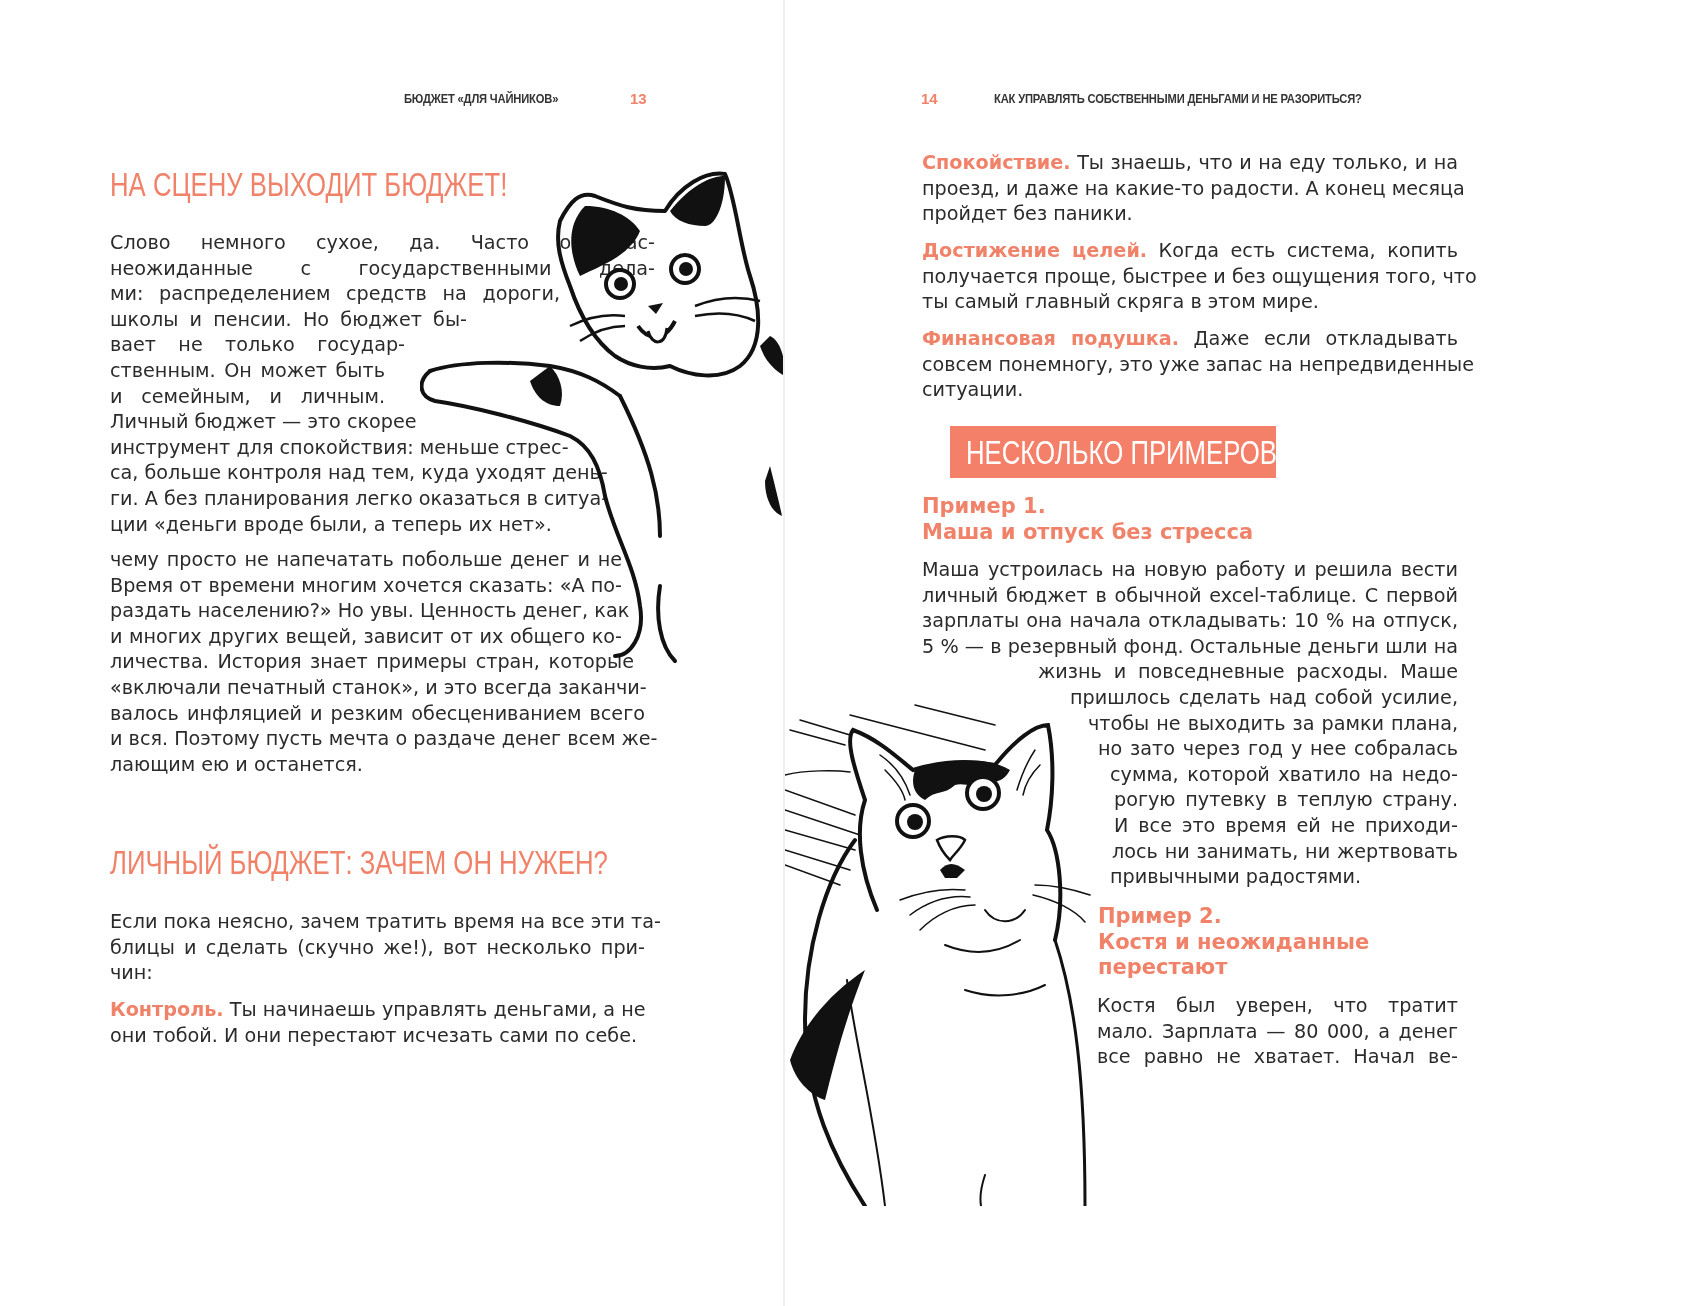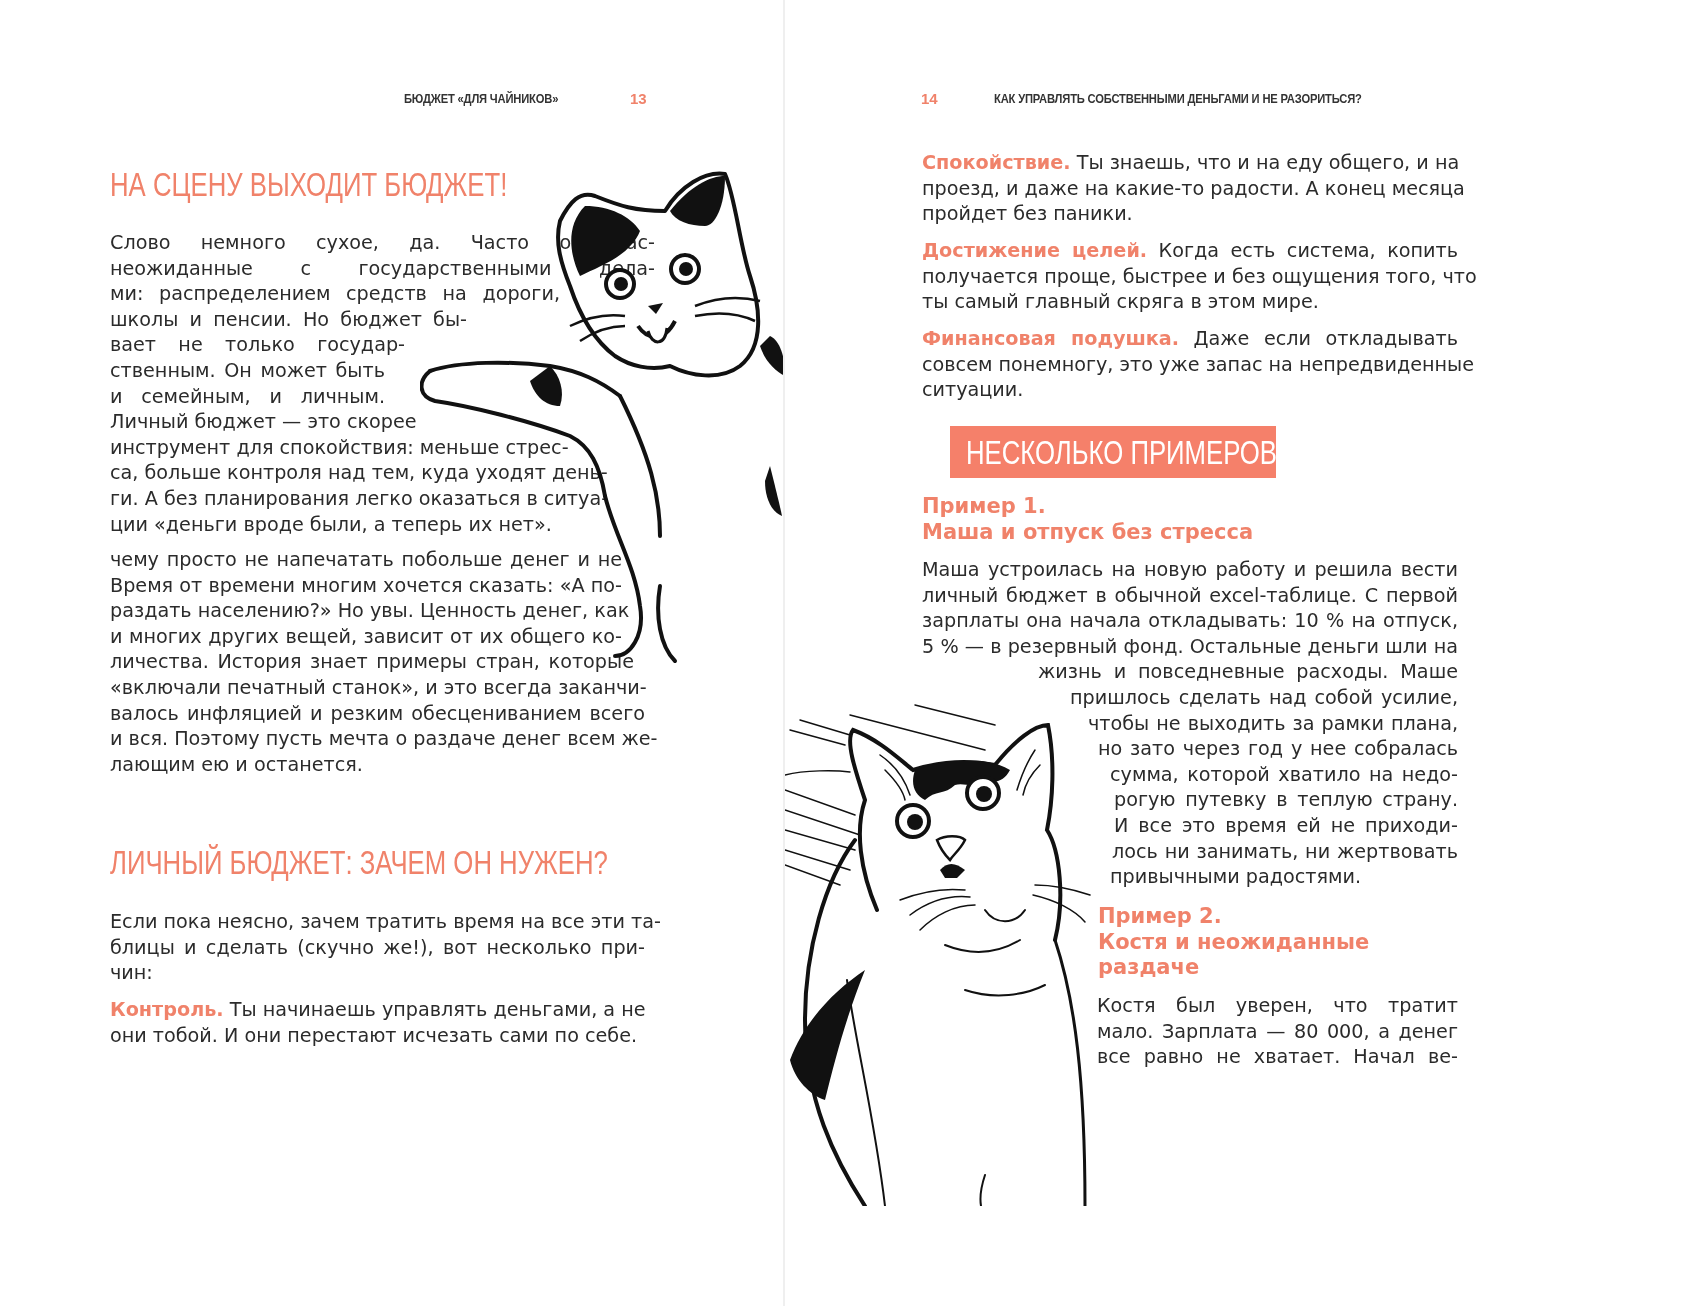--- a/index.html
+++ b/index.html
@@ -121,21 +121,21 @@
 </div>
 
 <div class="spine"></div>
 
 <div class="page page-right" style="left:785px;">
   <div class="page-num" style="left:136px;">14</div>
   <div class="running-head" style="left:209px;">КАК УПРАВЛЯТЬ СОБСТВЕННЫМИ ДЕНЬГАМИ И НЕ РАЗОРИТЬСЯ?</div>
 </div>
 
 <div class="body-text" style="left:922px; top:150px;">
-  <span class="line" style="width:536px"><span class="lead">Спокойствие.</span><span> Ты знаешь, что и на еду общего, и на</span></span>
+  <span class="line" style="width:536px"><span class="lead">Спокойствие.</span><span> Ты знаешь, что и на еду только, и на</span></span>
   <span class="line" style="width:536px">проезд, и даже на какие-то радости. А конец месяца</span>
   <span class="line last" style="width:536px">пройдет без паники.</span>
 </div>
 
 <div class="body-text" style="left:922px; top:238px;">
   <span class="line" style="width:536px"><span class="lead">Достижение целей.</span><span> Когда есть система, копить</span></span>
   <span class="line" style="width:536px">получается проще, быстрее и без ощущения того, что</span>
   <span class="line last" style="width:536px">ты самый главный скряга в этом мире.</span>
 </div>
 
@@ -166,21 +166,21 @@
   <span class="line" style="width:348px; margin-left:188px">сумма, которой хватило на недо-</span>
   <span class="line" style="width:344px; margin-left:192px">рогую путевку в теплую страну.</span>
   <span class="line" style="width:344px; margin-left:192px">И все это время ей не приходи-</span>
   <span class="line" style="width:346px; margin-left:190px">лось ни занимать, ни жертвовать</span>
   <span class="line last" style="width:348px; margin-left:188px">привычными радостями.</span>
 </div>
 
 <div class="ex-title" style="left:1098px; top:904px;">
   <div>Пример 2.</div>
   <div>Костя и неожиданные</div>
-  <div>раздаче</div>
+  <div>перестают</div>
 </div>
 
 <div class="body-text" style="left:1097px; top:993px;">
   <span class="line" style="width:361px">Костя был уверен, что тратит</span>
   <span class="line" style="width:361px">мало. Зарплата — 80 000, а денег</span>
   <span class="line" style="width:361px">все равно не хватает. Начал ве-</span>
 </div>
 
 <svg class="cat" style="left:785px; top:700px;" width="310" height="506" viewBox="0 0 310 506">
   <g stroke="#111" fill="none" stroke-linecap="round">

